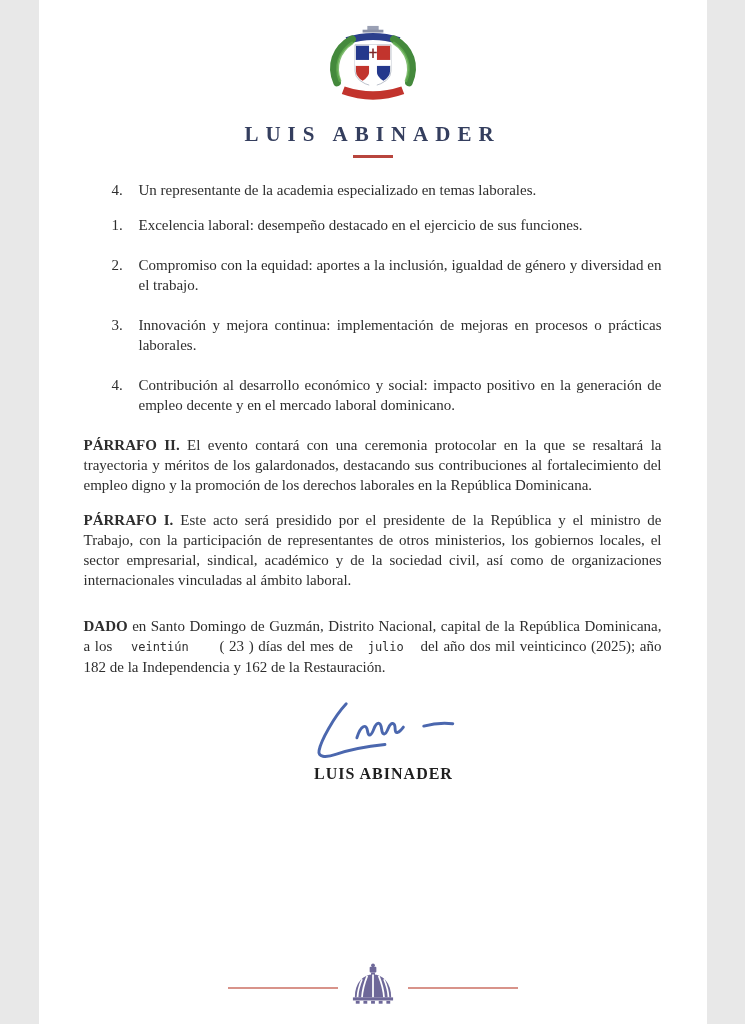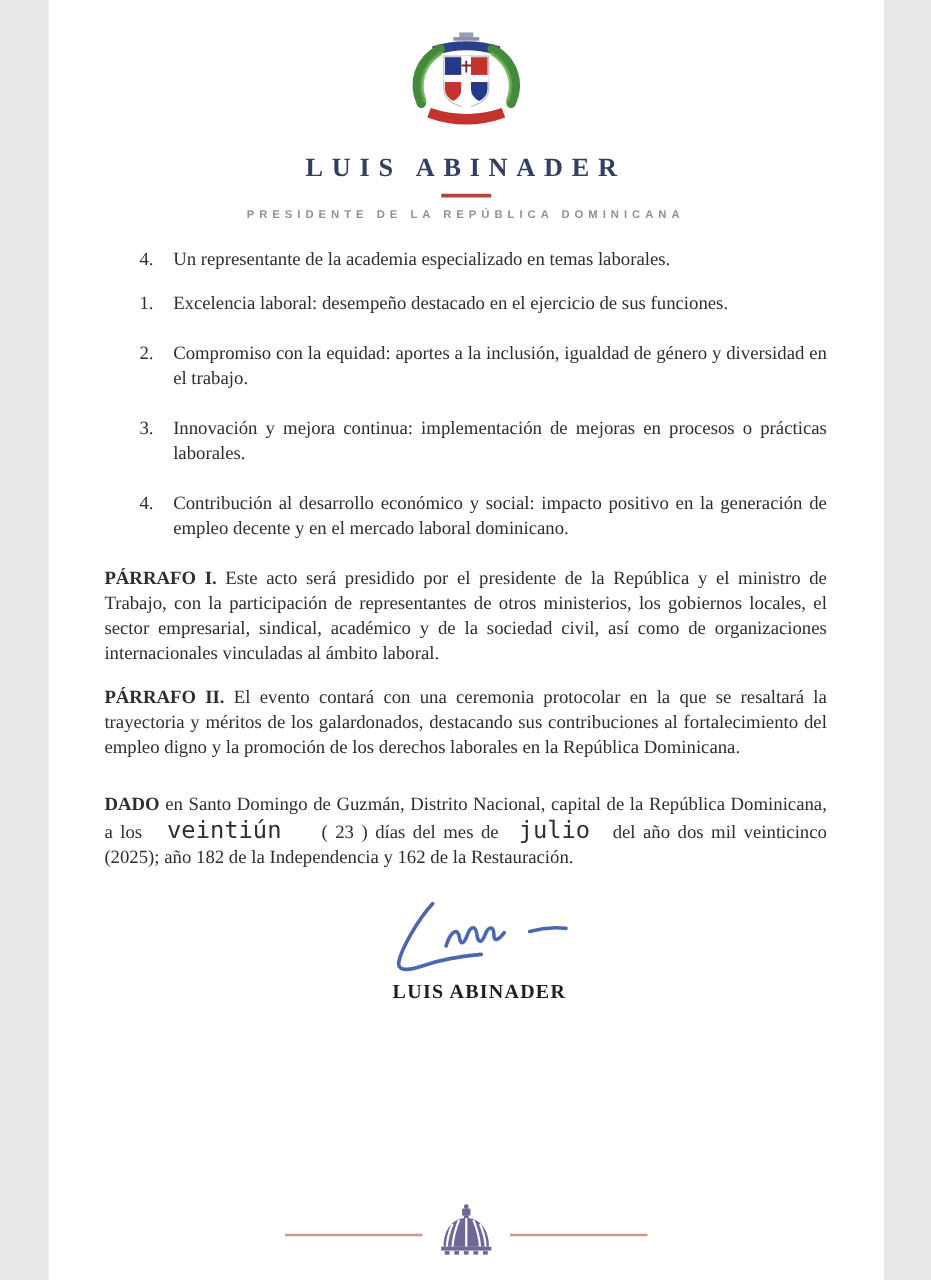--- a/index.html
+++ b/index.html
@@ -26,21 +26,21 @@
   .doc-body{
     width:578px;margin:22px auto 0;
     font-size:15px;line-height:20px;
   }
   .para{text-align:justify;margin:0 0 15px 0;}
   .para b{font-weight:700;}
   .li{display:flex;padding-left:28px;margin:0 0 20px 0;}
   .li .num{flex:none;width:27px;}
   .li .li-text{flex:1;text-align:justify;}
   .mono{
-    font-family:"DejaVu Sans Mono", monospace;font-size:19px;
+    font-family:"DejaVu Sans Mono", monospace;font-size:12px;
   }
   .mono.fill1{margin:0 26px 0 14px;}
   .mono.fill2{margin:0 12px 0 10px;}
   .dado{margin-top:26px;}
   
   .signature-block{margin-top:22px;text-align:center;padding-left:22px;}
   .signature-name{
     font-weight:700;font-size:16px;letter-spacing:1px;color:#1f1f1f;
     margin-top:0px;
   }
@@ -78,21 +78,20 @@
       <path d="M37,44 h14 v6 q0,6 -7,10 q-7,-4 -7,-10 Z" fill="#c2342d"></path>
       <path d="M59,44 h14 v6 q0,6 -7,10 q-7,-4 -7,-10 Z" fill="#24388c"></path>
       <rect x="51" y="22" width="8" height="45" fill="#ffffff"></rect>
       <rect x="36" y="38" width="38" height="6" fill="#ffffff"></rect>
       <path d="M55,26 v10 M51,30 h8" stroke="#7d2727" stroke-width="1.6"></path>
 
       <path d="M22,74 Q55,86 88,74 L85,66 Q55,76 25,66 Z" fill="#c2342d"></path>
     </svg>
     <div class="president-name">LUIS ABINADER</div>
     <div class="red-divider"></div>
-    <div class="president-subtitle">PRESIDENTE DE LA REPÚBLICA DOMINICANA</div>
   </div>
 
   <div class="doc-body">
 
     <div class="li" style="margin-bottom:15px;">
       <span class="num">4.</span>
       <div class="li-text">Un representante de la academia especializado en temas laborales.</div>
     </div>
 
 
@@ -107,23 +106,23 @@
     <div class="li">
       <span class="num">3.</span>
       <div class="li-text">Innovación y mejora continua: implementación de mejoras en procesos o prácticas laborales.</div>
     </div>
     <div class="li">
       <span class="num">4.</span>
       <div class="li-text">Contribución al desarrollo económico y social: impacto positivo en la generación de empleo decente y en el mercado laboral dominicano.</div>
     </div>
 
 
+    <p class="para"><b>PÁRRAFO II.</b> <span>El evento contará con una ceremonia protocolar en la que se resaltará la trayectoria y méritos de los galardonados, destacando sus contribuciones al fortalecimiento del empleo digno y la promoción de los derechos laborales en la República Dominicana.</span></p>
+
     <p class="para"><b>PÁRRAFO I.</b> <span>Este acto será presidido por el presidente de la República y el ministro de Trabajo, con la participación de representantes de otros ministerios, los gobiernos locales, el sector empresarial, sindical, académico y de la sociedad civil, así como de organizaciones internacionales vinculadas al ámbito laboral.</span></p>
-
-    <p class="para"><b>PÁRRAFO II.</b> <span>El evento contará con una ceremonia protocolar en la que se resaltará la trayectoria y méritos de los galardonados, destacando sus contribuciones al fortalecimiento del empleo digno y la promoción de los derechos laborales en la República Dominicana.</span></p>
 
 
     <p class="para dado"><b>DADO</b> <span>en Santo Domingo de Guzmán, Distrito Nacional, capital de la República Dominicana, a los</span> <span class="mono fill1">veintiún</span> <span>( 23 ) días del mes de</span> <span class="mono fill2">julio</span> <span>del año dos mil veinticinco (2025); año 182 de la Independencia y 162 de la Restauración.</span></p>
   </div>
 
   <div class="signature-block">
     <svg width="168" height="62" viewBox="0 0 170 64">
       <g fill="none" stroke="#4b67ae" stroke-width="3" stroke-linecap="round">
         <path d="M46,5 C33,19 20,43 18,53 C16.5,60 24,61 36,57 C53,51 67,49 86,47"></path>
         <path d="M57,40 C61,27 67,25 68,33 C68.8,39 71.5,39 74.5,31 C77.5,23 81.5,23 82.5,31 C83.4,38 86.5,38 89.5,30 C92.5,23 96.5,24 96.5,31 C96.5,37 100.5,35 105,29"></path>

